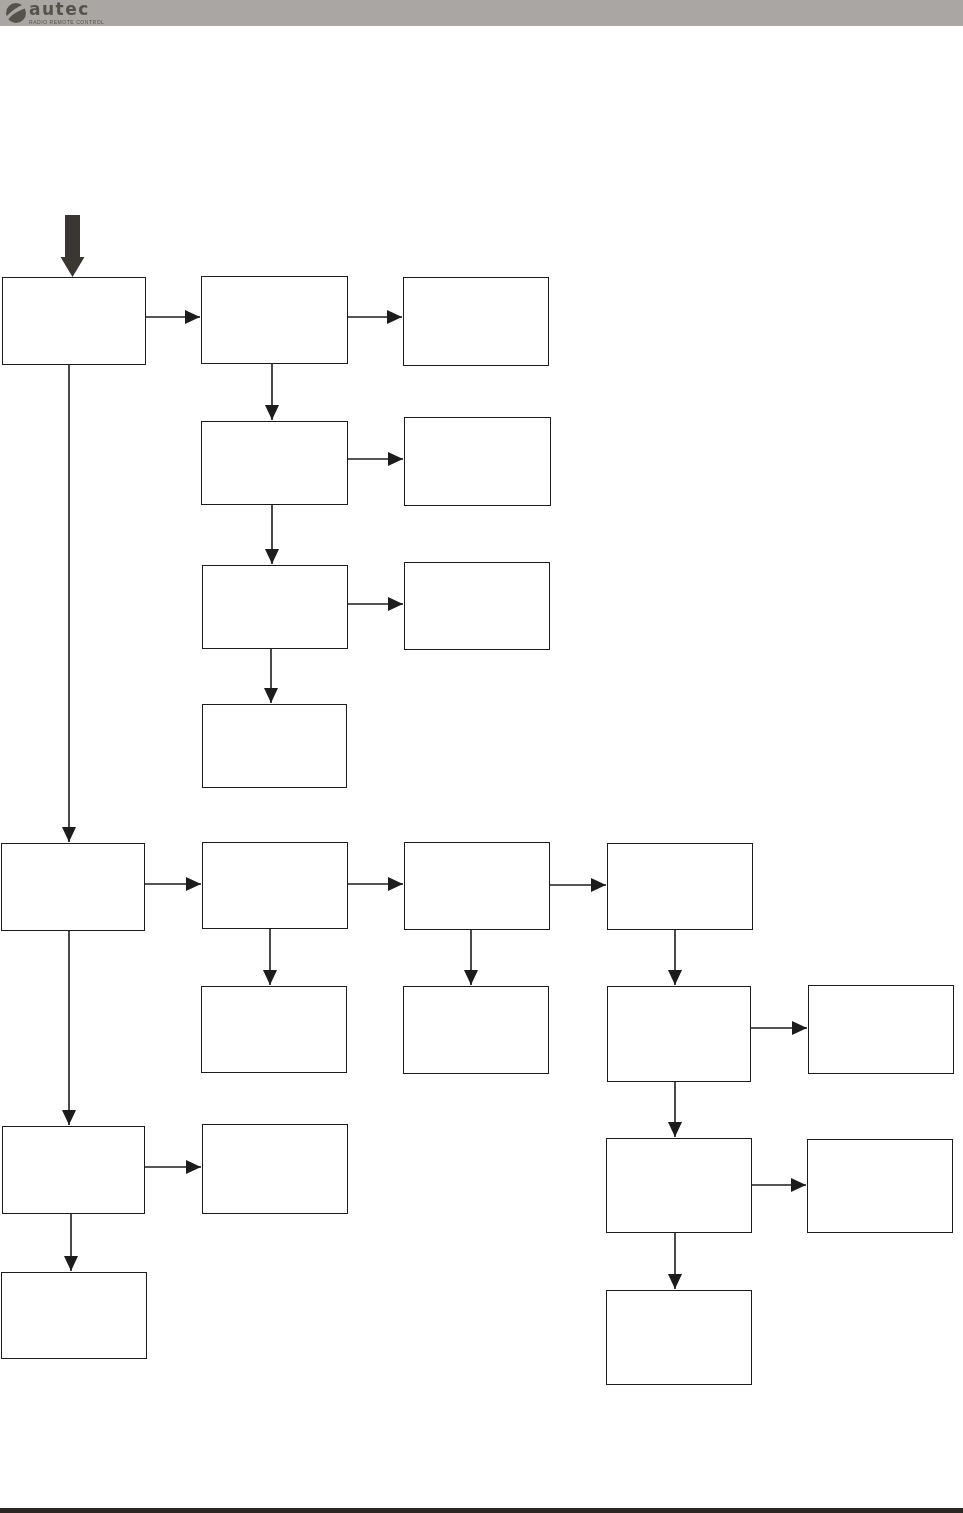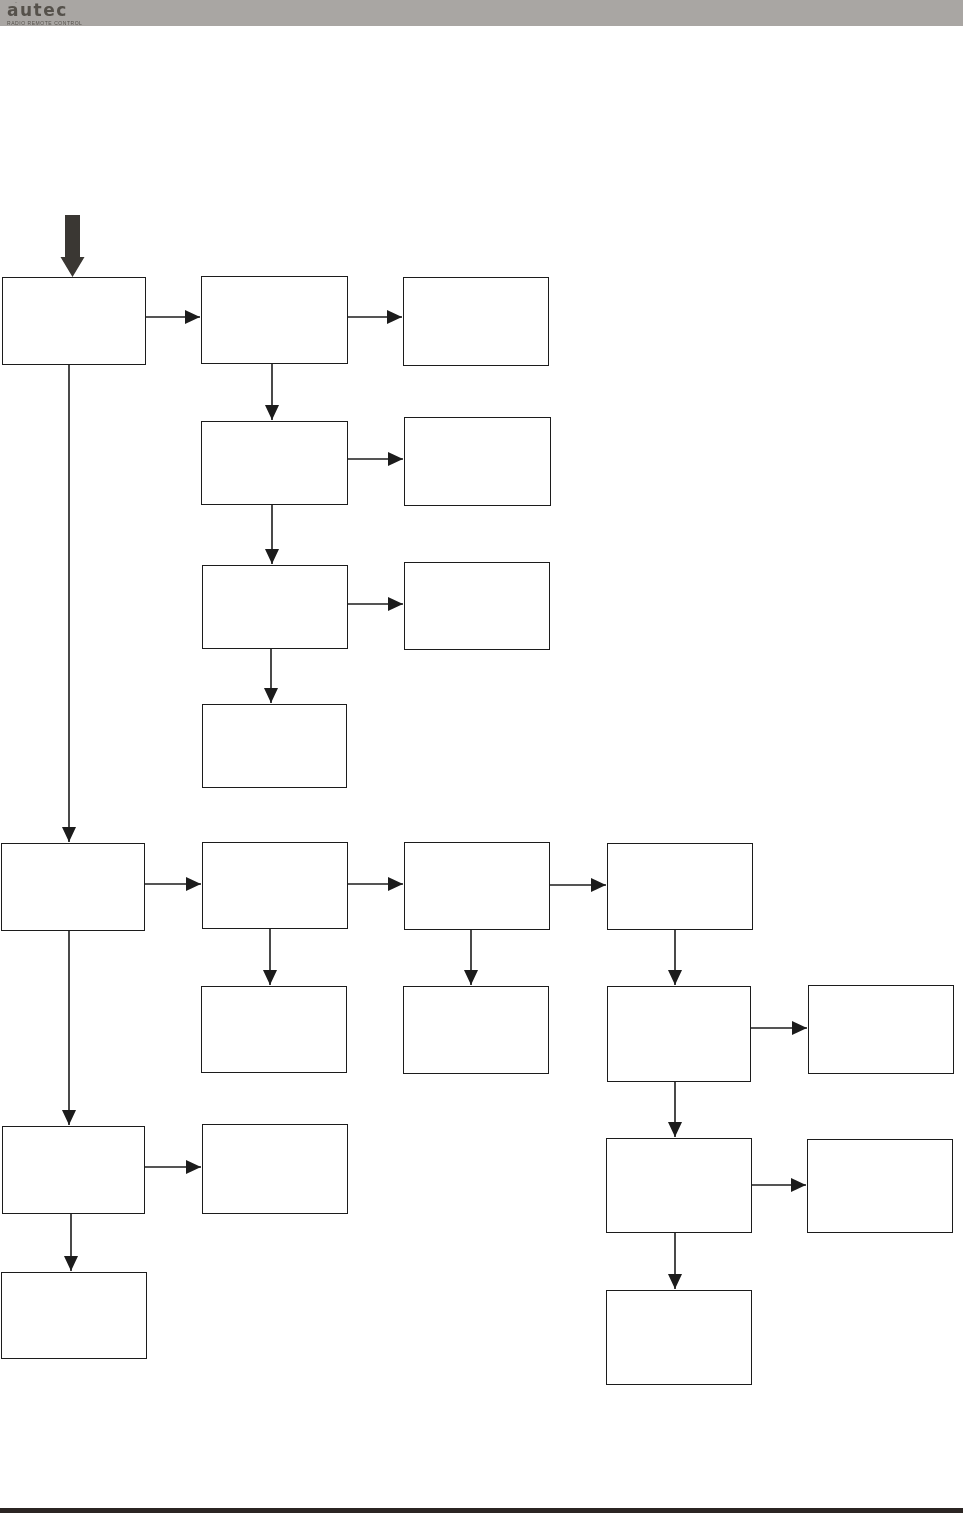--- a/index.html
+++ b/index.html
@@ -20,21 +20,21 @@
     background:#ffffff;
     overflow:hidden;
   }
   
   #header-bar{
     position:absolute;left:0;top:0;width:963px;height:26px;
     background:var(--bar);
   }
   #logo{
     position:absolute;left:5px;top:2px;height:24px;
-    display:flex;align-items:flex-start;flex-direction:column;
+    display:flex;align-items:flex-start;
   }
   #logo-mark{width:22px;height:22px;display:block;}
   #logo-textcol{margin-left:2px;display:flex;flex-direction:column;}
   #logo-text{
     color:var(--logo);
     font-weight:bold;
     font-size:17px;
     line-height:15px;
     letter-spacing:1.5px;
     font-family:"DejaVu Sans", sans-serif;

